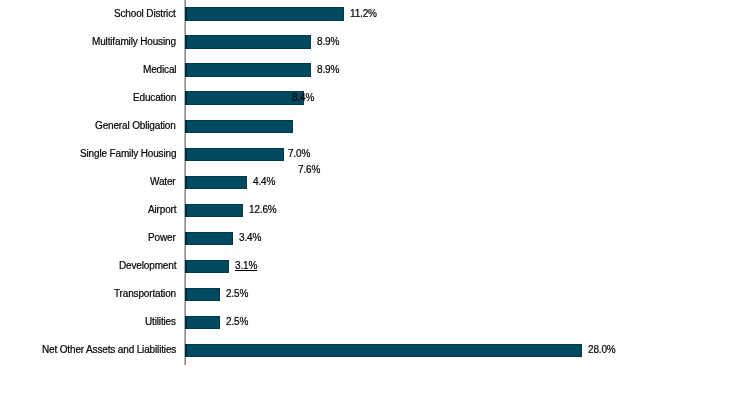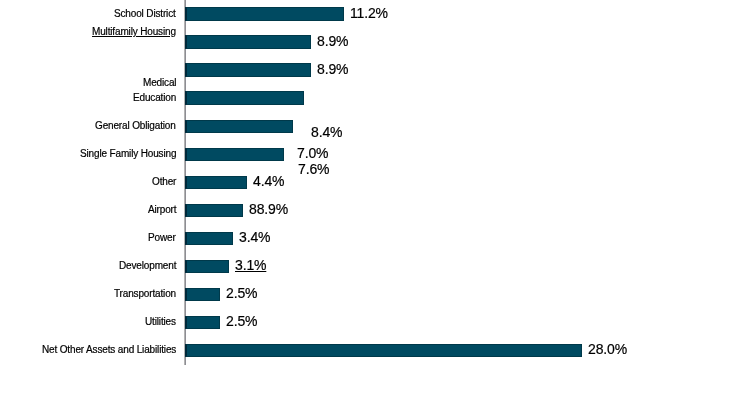--- a/index.html
+++ b/index.html
@@ -50,74 +50,74 @@
   }
   .bar {
     position: absolute;
     box-sizing: border-box;
     border: 1px solid #00394a;
     border-left: 2px solid #00293a;
     background: #004a61;
   }
   .val-label {
     position: absolute;
-    font-size: 14px;
+    font-size: 10px;
     letter-spacing: -0.15px;
     line-height: 13px;
     color: #000000;
     white-space: nowrap;
     -webkit-text-stroke: 0.2px #000000;
     will-change: transform;
   }
 </style>
 </head>
 <body>
 
 <div id="chart">
   <div class="axis-line"></div>
   <div id="plot-area">
   <div class="chart-row">
     <div class="cat-label" style="top: 7px;">School District</div>
     <div class="bar" style="left: 185px; top: 7.4px; width: 158.928px; height: 13.3px; background: rgb(0, 74, 97); border-color: rgb(0, 57, 74) rgb(0, 57, 74) rgb(0, 57, 74) rgb(0, 41, 58);"></div>
     <div class="val-label" style="left: 350px; top: 7px;">11.2%</div>
   </div>
   <div class="chart-row">
-    <div class="cat-label" style="top: 25px; text-decoration: underline;">Multifamily Housing</div>
+    <div class="cat-label" style="top: 35px;">Multifamily Housing</div>
     <div class="bar" style="left: 185px; top: 35.43px; width: 126.291px; height: 13.3px; background: rgb(0, 74, 97); border-color: rgb(0, 57, 74) rgb(0, 57, 74) rgb(0, 57, 74) rgb(0, 41, 58);"></div>
     <div class="val-label" style="left: 317px; top: 35px;">8.9%</div>
   </div>
   <div class="chart-row">
-    <div class="cat-label" style="top: 76px; padding-left: 38px;">Medical</div>
+    <div class="cat-label" style="top: 63px; padding-left: 38px;">Medical</div>
     <div class="bar" style="left: 185px; top: 63.46px; width: 126.291px; height: 13.3px; background: rgb(0, 74, 97); border-color: rgb(0, 57, 74) rgb(0, 57, 74) rgb(0, 57, 74) rgb(0, 41, 58);"></div>
     <div class="val-label" style="left: 317px; top: 63px;">8.9%</div>
   </div>
   <div class="chart-row">
     <div class="cat-label" style="top: 91px;">Education</div>
     <div class="bar" style="left: 185px; top: 91.49px; width: 119.196px; height: 13.3px; background: rgb(0, 74, 97); border-color: rgb(0, 57, 74) rgb(0, 57, 74) rgb(0, 57, 74) rgb(0, 41, 58);"></div>
-    <div class="val-label" style="left: 311px; top: 91px; margin-top: 35px;">8.4%</div>
+    <div class="val-label" style="left: 292px; top: 91px;">8.4%</div>
   </div>
   <div class="chart-row">
     <div class="cat-label" style="top: 119px;">General Obligation</div>
     <div class="bar" style="left: 185px; top: 119.52px; width: 107.844px; height: 13.3px; background: rgb(0, 74, 97); border-color: rgb(0, 57, 74) rgb(0, 57, 74) rgb(0, 57, 74) rgb(0, 41, 58);"></div>
     <div class="val-label" style="left: 298px; top: 119px; margin-top: 44px;">7.6%</div>
   </div>
   <div class="chart-row">
     <div class="cat-label" style="top: 147px;">Single Family Housing</div>
     <div class="bar" style="left: 185px; top: 147.55px; width: 99.33px; height: 13.3px; background: rgb(0, 74, 97); border-color: rgb(0, 57, 74) rgb(0, 57, 74) rgb(0, 57, 74) rgb(0, 41, 58);"></div>
-    <div class="val-label" style="left: 297px; top: 147px;">7.0%</div>
+    <div class="val-label" style="left: 288px; top: 147px;">7.0%</div>
   </div>
   <div class="chart-row">
-    <div class="cat-label" style="top: 175px;">Other</div>
+    <div class="cat-label" style="top: 175px;">Water</div>
     <div class="bar" style="left: 185px; top: 175.58px; width: 62.436px; height: 13.3px; background: rgb(0, 74, 97); border-color: rgb(0, 57, 74) rgb(0, 57, 74) rgb(0, 57, 74) rgb(0, 41, 58);"></div>
     <div class="val-label" style="left: 253px; top: 175px;">4.4%</div>
   </div>
   <div class="chart-row">
     <div class="cat-label" style="top: 203px; text-align: right;">Airport</div>
     <div class="bar" style="left: 185px; top: 203.61px; width: 58.179px; height: 13.3px; background: rgb(0, 74, 97); border-color: rgb(0, 57, 74) rgb(0, 57, 74) rgb(0, 57, 74) rgb(0, 41, 58);"></div>
-    <div class="val-label" style="left: 249px; top: 203px;">88.9%</div>
+    <div class="val-label" style="left: 249px; top: 203px;">12.6%</div>
   </div>
   <div class="chart-row">
     <div class="cat-label" style="top: 231px; margin-left: 25px;">Power</div>
     <div class="bar" style="left: 185px; top: 231.64px; width: 48.246px; height: 13.3px; background: rgb(0, 74, 97); border-color: rgb(0, 57, 74) rgb(0, 57, 74) rgb(0, 57, 74) rgb(0, 41, 58);"></div>
     <div class="val-label" style="left: 239px; top: 231px;">3.4%</div>
   </div>
   <div class="chart-row">
     <div class="cat-label" style="top: 259px;">Development</div>
     <div class="bar" style="left: 185px; top: 259.67px; width: 43.989px; height: 13.3px; background: rgb(0, 74, 97); border-color: rgb(0, 57, 74) rgb(0, 57, 74) rgb(0, 57, 74) rgb(0, 41, 58);"></div>
     <div class="val-label" style="left: 235px; top: 259px; text-decoration: underline;">3.1%</div>

